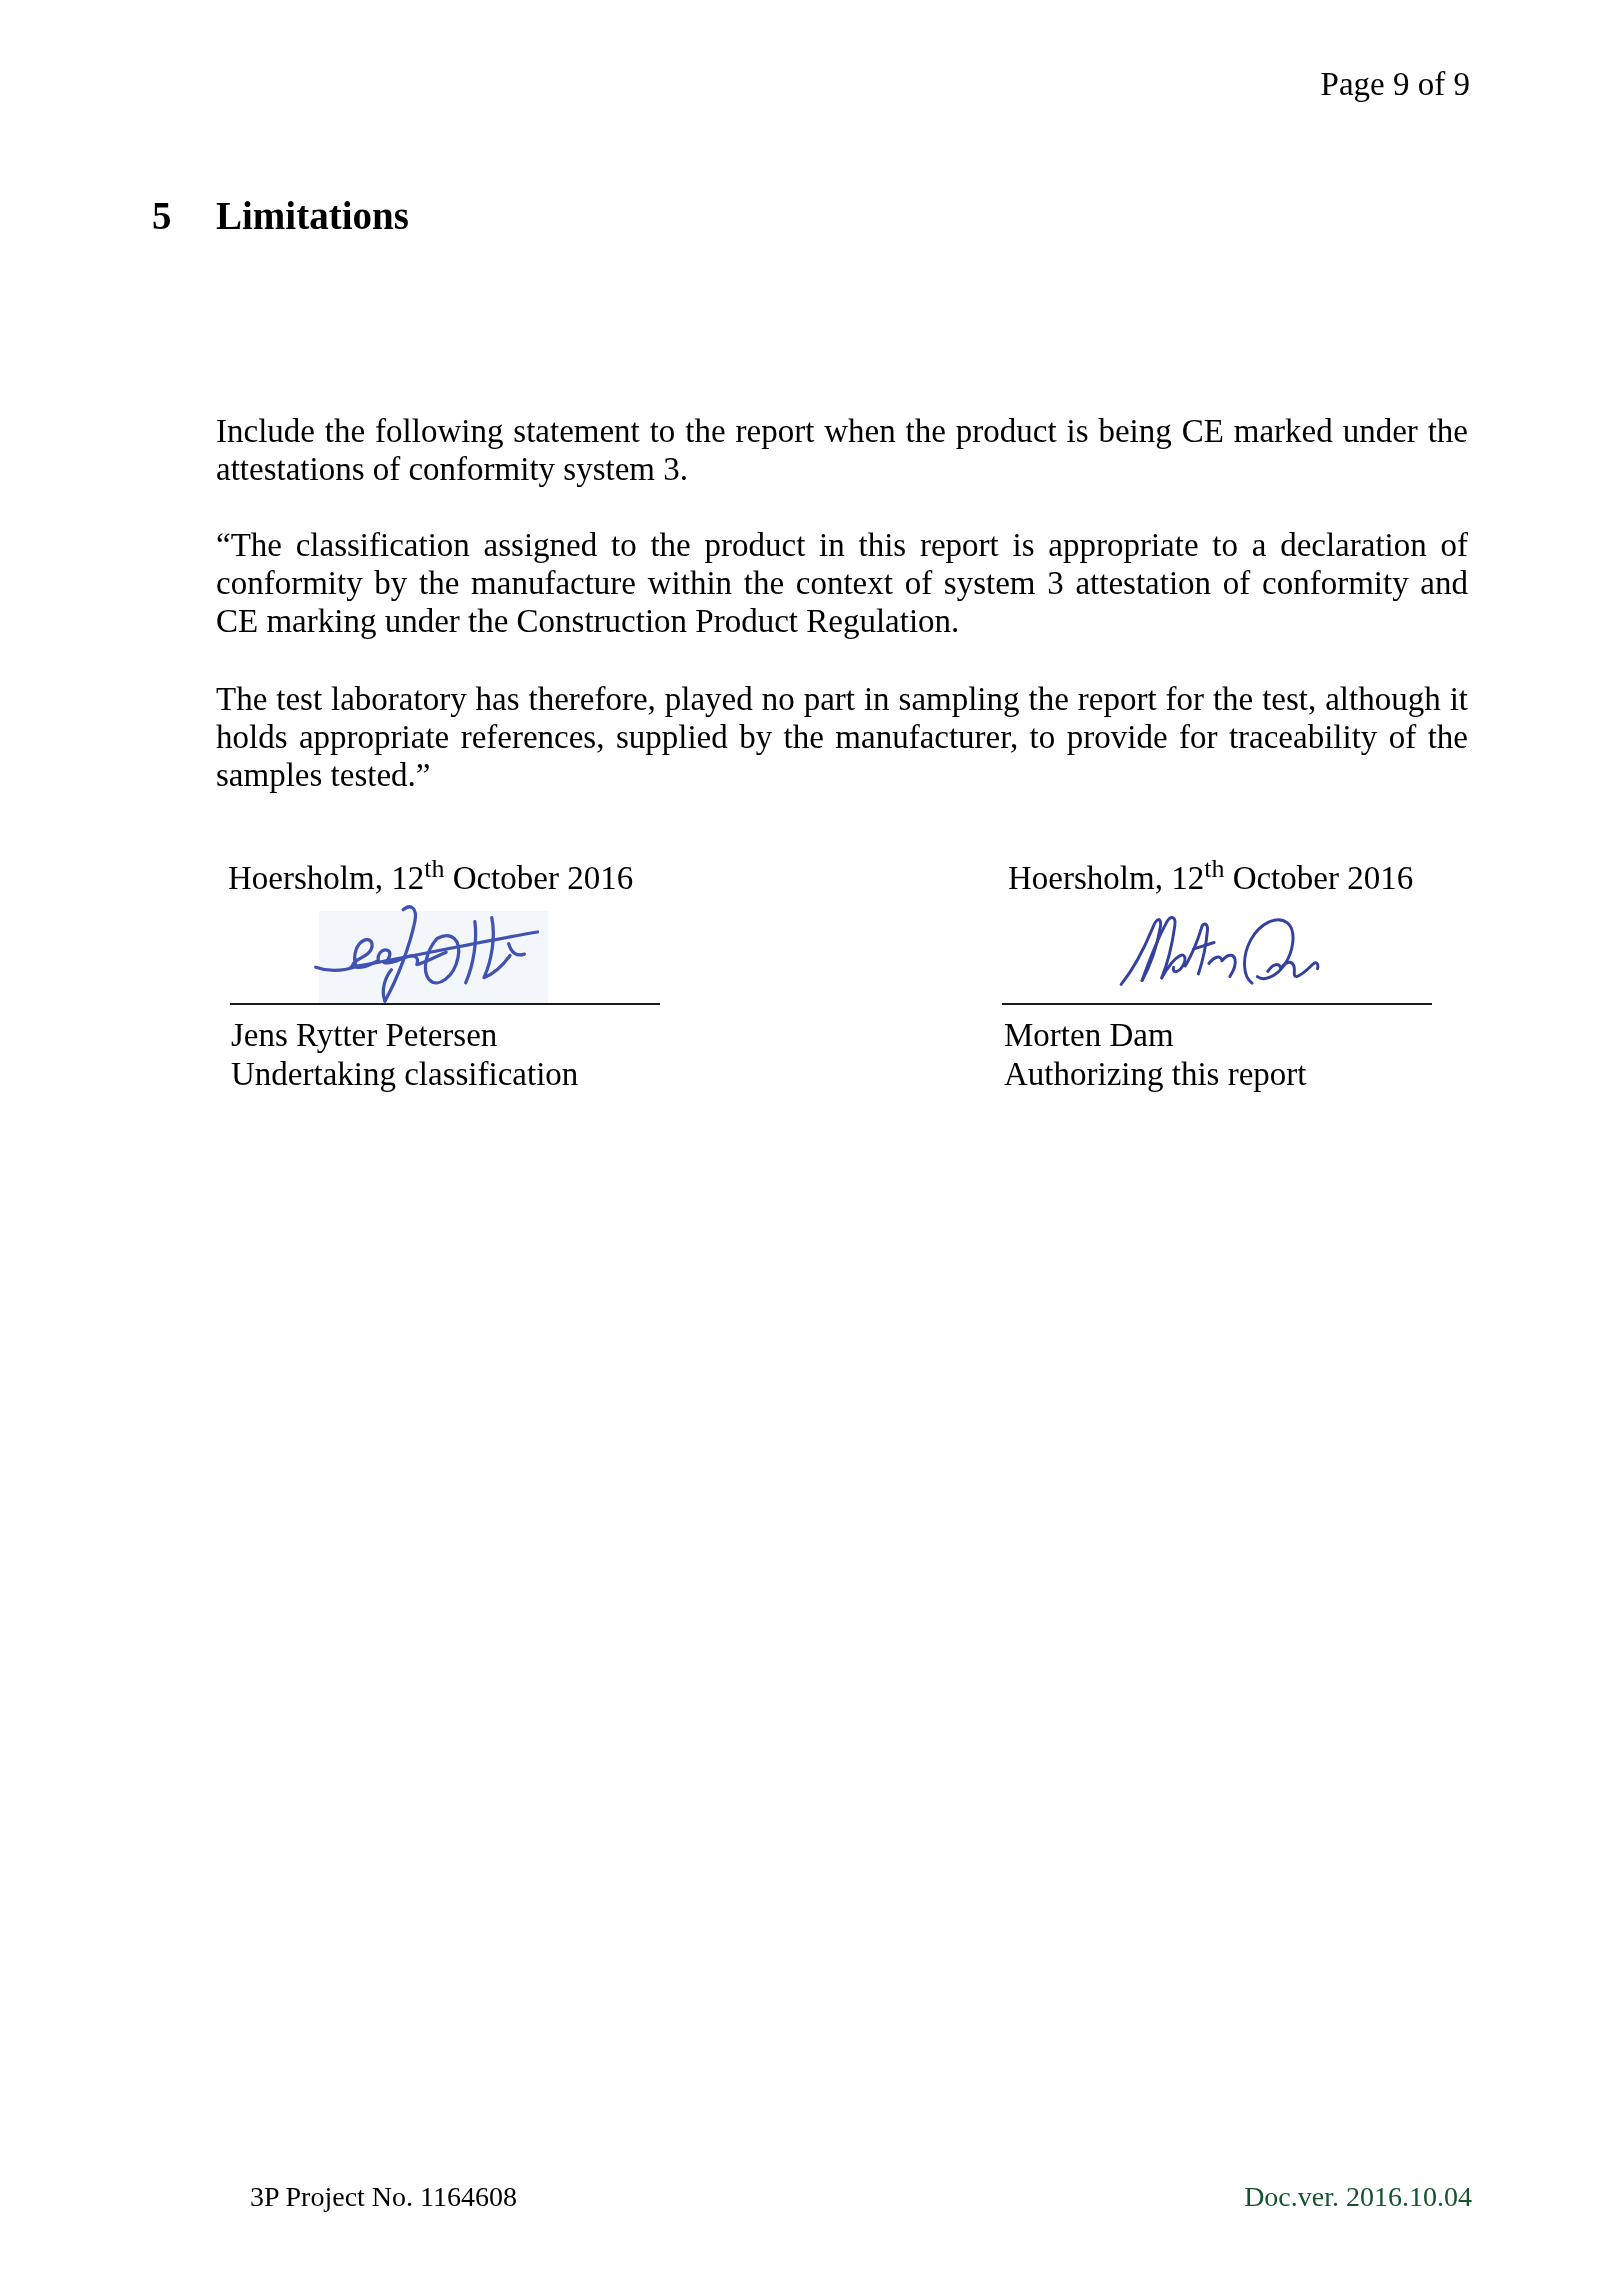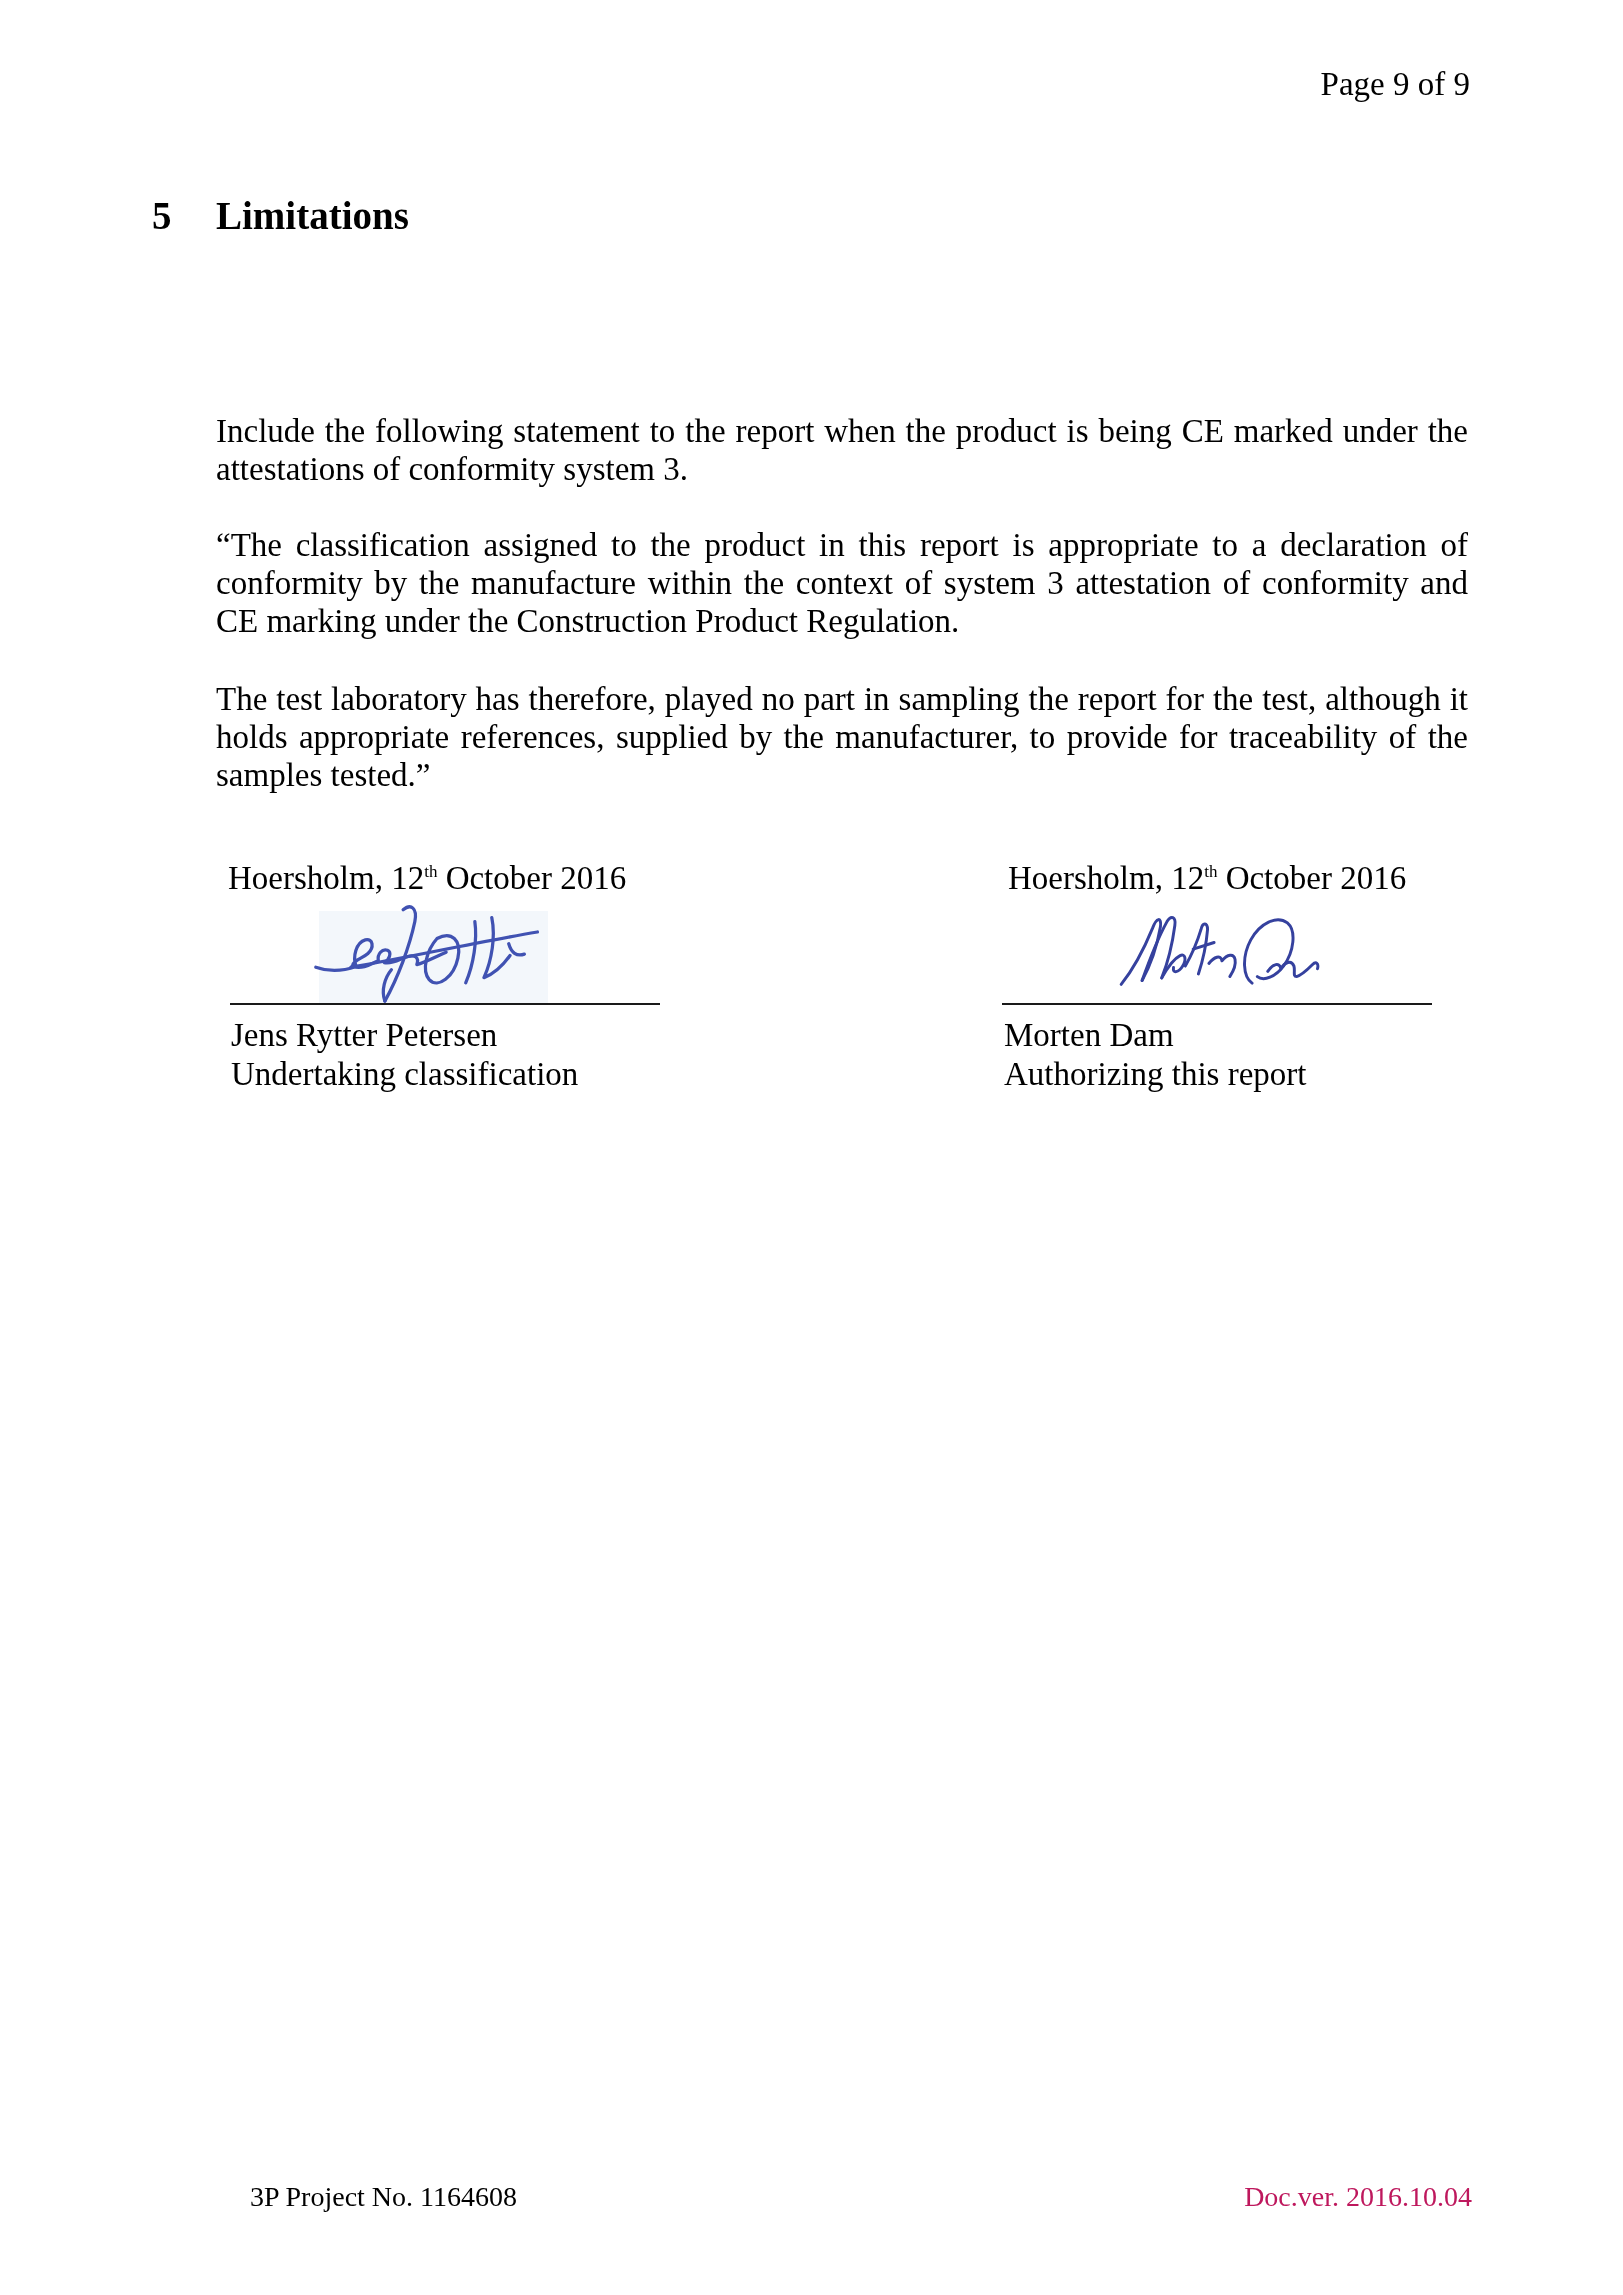--- a/index.html
+++ b/index.html
@@ -53,21 +53,21 @@
 
   .date-line {
     top: 859px;
     font-size: 33px;
     line-height: 38px;
     white-space: nowrap;
   }
   .date-left  { left: 228px; }
   .date-right { left: 1008px; }
   .date-line sup {
-    font-size: 17px;
+    font-size: 26px;
     line-height: 0;
     vertical-align: super;
     margin-top: 24px;
   }
 
   .sig-tint {
     top: 911px;
     left: 319px;
     width: 229px;
     height: 92px;
@@ -103,21 +103,21 @@
     white-space: nowrap;
     margin-left: 34px;
   }
   .footer-right {
     top: 2180px;
     left: 1145px;
     width: 327px;
     text-align: right;
     font-size: 28px;
     line-height: 33px;
-    color: #be185d;
+    color: #14532d;
     white-space: nowrap;
   }
 
   svg path { fill: none; stroke-linecap: round; stroke-linejoin: round; }
 </style>
 </head>
 <body>
 
 <div class="page">
 

